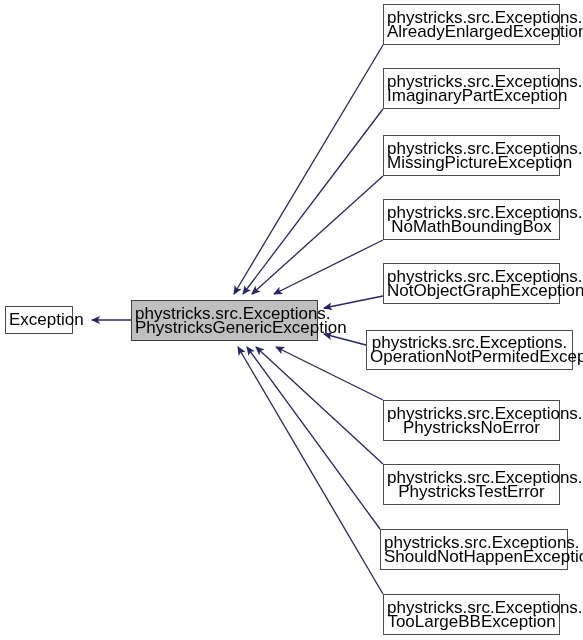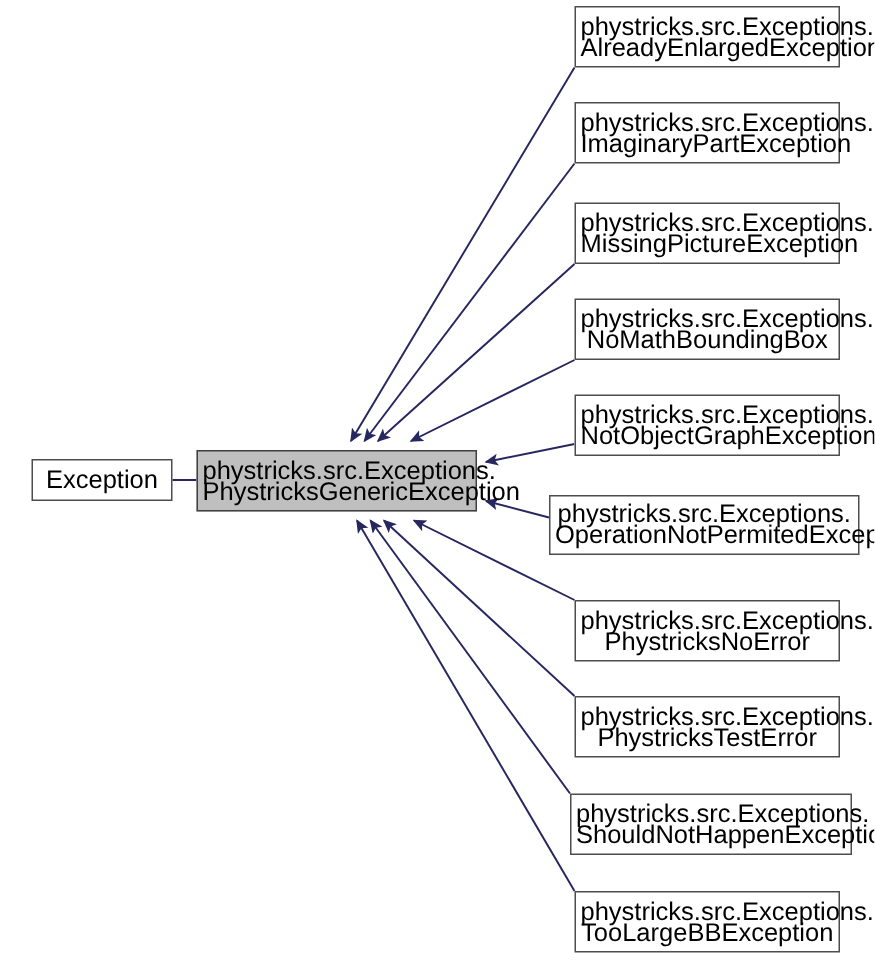--- a/index.html
+++ b/index.html
@@ -69,21 +69,21 @@
       <line x1="383" y1="240" x2="274" y2="294" stroke="#27275f" stroke-width="1.3" marker-end="url(#arrowhead)"></line>
       <line x1="383" y1="296" x2="324" y2="308" stroke="#27275f" stroke-width="1.3" marker-end="url(#arrowhead)"></line>
       <line x1="366" y1="345" x2="324" y2="334" stroke="#27275f" stroke-width="1.3" marker-end="url(#arrowhead)"></line>
       <line x1="383" y1="400" x2="276" y2="347" stroke="#27275f" stroke-width="1.3" marker-end="url(#arrowhead)"></line>
       <line x1="383" y1="464" x2="256" y2="347" stroke="#27275f" stroke-width="1.3" marker-end="url(#arrowhead)"></line>
       <line x1="380" y1="529" x2="247" y2="347" stroke="#27275f" stroke-width="1.3" marker-end="url(#arrowhead)"></line>
       <line x1="383" y1="594" x2="238" y2="347" stroke="#27275f" stroke-width="1.3" marker-end="url(#arrowhead)"></line>
     </svg>
 
   <div id="node-layer">
-      <div class="node" style="left: 5px; top: 306px; width: 94px; height: 28px; margin-left: 16px;"><span class="node-label">Exception</span></div>
+      <div class="node" style="left: 5px; top: 306px; width: 68px; height: 28px;"><span class="node-label">Exception</span></div>
       <div class="node current" style="left: 131px; top: 300px; width: 187px; height: 41px;"><span class="node-label">phystricks.src.Exceptions.
 PhystricksGenericException</span></div>
       <div class="node" style="left: 383px; top: 4px; width: 177px; height: 41px;"><span class="node-label">phystricks.src.Exceptions.
 AlreadyEnlargedException</span></div>
       <div class="node" style="left: 383px; top: 68px; width: 177px; height: 41px;"><span class="node-label">phystricks.src.Exceptions.
 ImaginaryPartException</span></div>
       <div class="node" style="left: 383px; top: 135px; width: 177px; height: 41px;"><span class="node-label">phystricks.src.Exceptions.
 MissingPictureException</span></div>
       <div class="node" style="left: 383px; top: 199px; width: 177px; height: 41px;"><span class="node-label">phystricks.src.Exceptions.
 NoMathBoundingBox</span></div>

